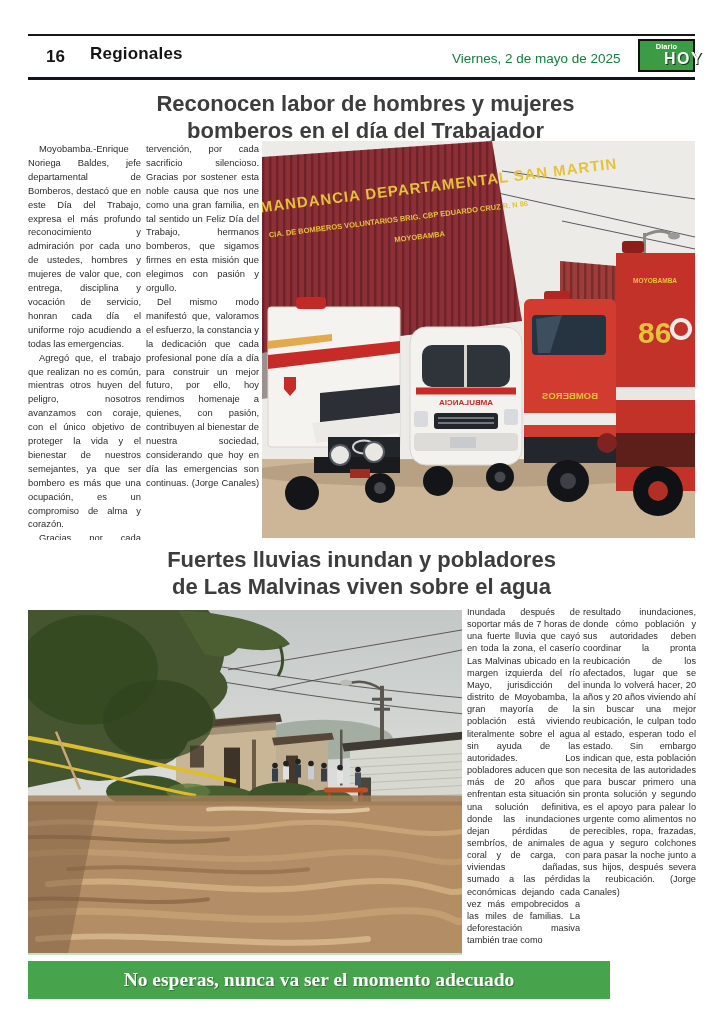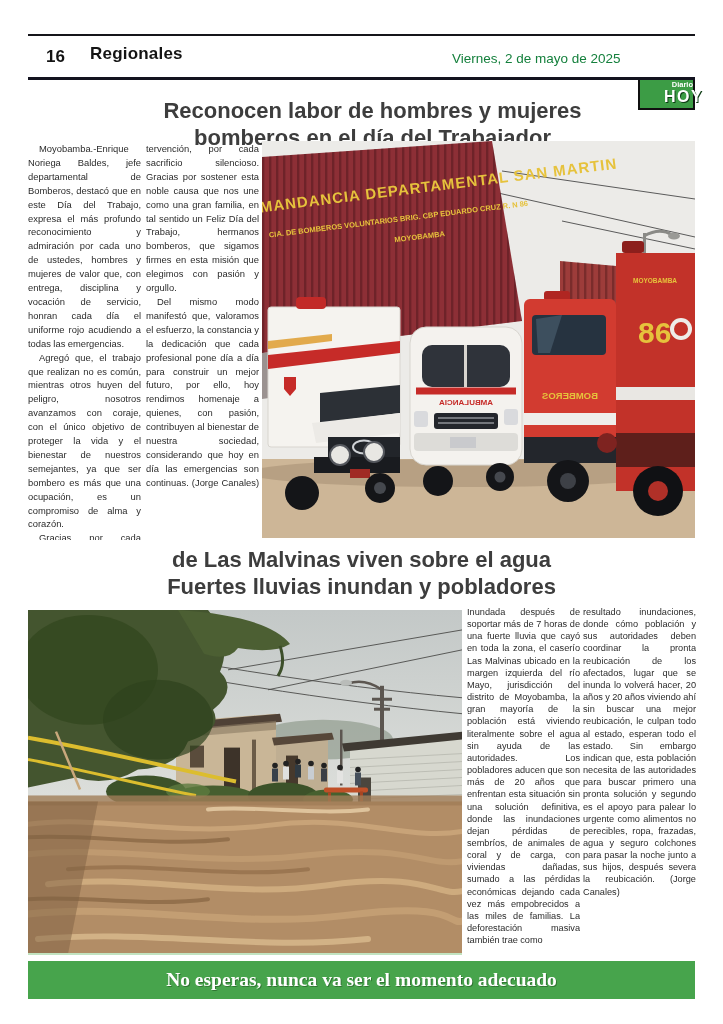--- a/index.html
+++ b/index.html
@@ -4,21 +4,21 @@
 <style>
   html,body{margin:0;padding:0;background:#ffffff;}
   #page{position:relative;width:723px;height:1024px;background:#ffffff;overflow:hidden;
         font-family:"Liberation Sans",sans-serif;color:#2b2b2b;}
   .rule-top{position:absolute;left:28px;top:34px;width:667px;height:2px;background:#15151a;}
   .rule-head{position:absolute;left:28px;top:77px;width:667px;height:3px;background:#13131f;}
   .pagenum{position:absolute;left:46px;top:47px;font-size:17px;font-weight:bold;color:#141414;}
   .section{position:absolute;left:90px;top:44px;font-size:17px;font-weight:bold;color:#141414;letter-spacing:.2px;}
   .date{position:absolute;left:452px;top:51px;font-size:13.5px;color:#15803d;}
   .logo{position:absolute;left:638px;top:39px;width:57px;height:33px;background:#3c9c45;
-        border:2px solid #101010;box-sizing:border-box;text-align:right;margin-top:38px;}
+        border:2px solid #101010;box-sizing:border-box;text-align:center;}
   .logo-top{display:block;font-size:7.5px;line-height:8px;margin-top:2px;color:#fff;font-weight:bold;}
   .logo-main{display:block;font-size:16px;line-height:16px;color:#fff;font-weight:bold;letter-spacing:1.5px;
              text-shadow:1px 1px 0 #0b3a12;padding-left:24px;}
   .headline{position:absolute;left:28px;width:667px;text-align:center;font-weight:bold;
             color:#3d3d3d;font-size:22px;line-height:27px;}
   #headline1{top:86px;}
   #headline2{top:546px;}
   .headline span{display:block;}
   .col{position:absolute;overflow:hidden;text-align:justify;
        hyphens:auto;-webkit-hyphens:auto;word-spacing:-0.2px;}
@@ -26,21 +26,21 @@
   #a1c1{left:28px;} #a1c2{left:146px;}
   .a2col{top:606px;width:113px;height:350px;font-size:9.2px;line-height:12.15px;}
   #a2c1{left:467px;} #a2c2{left:583px;}
   .jp{margin:0;}
   .ind{text-indent:11px;}
   .force-last{text-align-last:justify;}
   .photo{position:absolute;display:block;}
   #photo1{left:262px;top:141px;width:433px;height:397px;}
   #photo2{left:28px;top:610px;width:434px;height:344px;}
   .photo2-underline{position:absolute;left:28px;top:953px;width:434px;height:2px;background:#c2e3c0;}
-  .banner{position:absolute;left:28px;top:961px;width:667px;height:38px;background:#47a44c;
+  .banner{position:absolute;left:28px;top:961px;width:582px;height:38px;background:#47a44c;
           display:flex;align-items:center;justify-content:center;}
   .banner span{color:#ffffff;font-family:"Liberation Serif",serif;font-weight:bold;font-size:19.5px;
                text-shadow:1px 1px 0 rgba(20,60,20,.45);}
   svg text{font-family:"Liberation Sans",sans-serif;}
 </style>
 </head>
 <body>
 
 <div id="page">
 
@@ -50,21 +50,21 @@
   <span class="section">Regionales</span>
   <span class="date">Viernes, 2 de mayo de 2025</span>
 
   <div class="logo">
     <span class="logo-top">Diario</span>
     <span class="logo-main">HOY</span>
   </div>
 
   <div class="rule-head"></div>
 
-  <h1 class="headline" id="headline1" style="margin:11px;">
+  <h1 class="headline" id="headline1" style="margin:4px;">
     <span>Reconocen labor de hombres y mujeres</span>
     <span>bomberos en el día del Trabajador</span>
   </h1>
 
   <div class="col a1col" id="a1c1">
     <p class="jp ind">Moyobamba.-Enrique Noriega Baldes, jefe departamental de Bomberos, destacó que en este Día del Trabajo, expresa el más profundo reconocimiento y admiración por cada uno de ustedes, hombres y mujeres de valor que, con entrega, disciplina y vocación de servicio, honran cada día el uniforme rojo acudiendo a todas las emergencias.</p>
     <p class="jp ind">Agregó que, el trabajo que realizan no es común, mientras otros huyen del peligro, nosotros avanzamos con coraje, con el único objetivo de proteger la vida y el bienestar de nuestros semejantes, ya que ser bombero es más que una ocupación, es un compromiso de alma y corazón.</p>
     <p class="jp ind">Gracias por cada guardia, por cada in-</p>
   </div>
 
@@ -160,22 +160,22 @@
         <circle cx="419" cy="188" r="7" fill="#c23229"></circle>
       <rect x="354" y="246" width="79" height="13" fill="#e9e7e3"></rect>
       <rect x="354" y="292" width="79" height="34" fill="#5e1f1b"></rect>
       <circle cx="345" cy="302" r="10" fill="#7e2320"></circle>
       <circle cx="396" cy="350" r="25" fill="#101114"></circle>
         <circle cx="396" cy="350" r="10" fill="#b03028"></circle>
     </g>
   </svg>
 
   <h1 class="headline" id="headline2" style="margin:0;">
+    <span>Fuertes lluvias inundan y pobladores</span>
     <span>de Las Malvinas viven sobre el agua</span>
-    <span>Fuertes lluvias inundan y pobladores</span>
   </h1>
 
   <svg class="photo" id="photo2" viewBox="0 0 434 345" preserveAspectRatio="none">
     <defs>
       <linearGradient id="skyg" x1="0" y1="0" x2="0" y2="1">
         <stop offset="0" stop-color="#c3c8c7"></stop>
           <stop offset="1" stop-color="#dfe1dd"></stop>
       </linearGradient>
     </defs>
     <rect width="434" height="210" fill="url(#skyg)"></rect>

